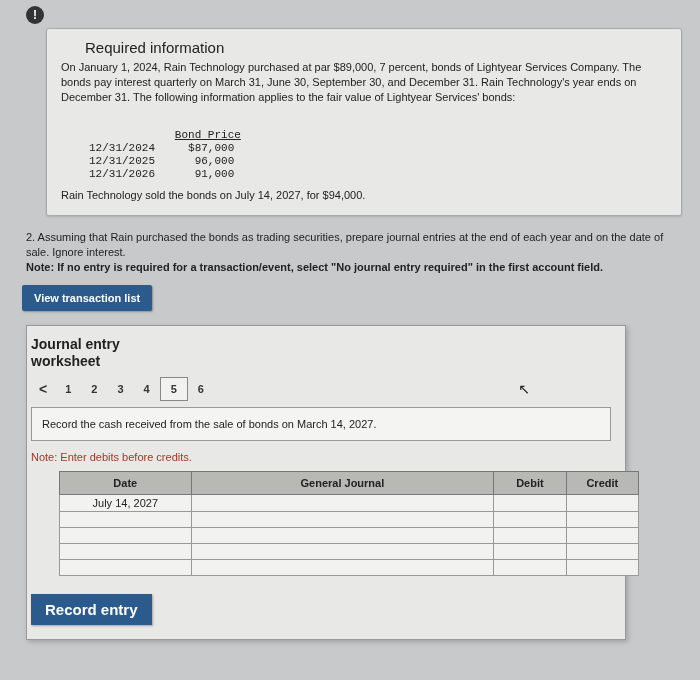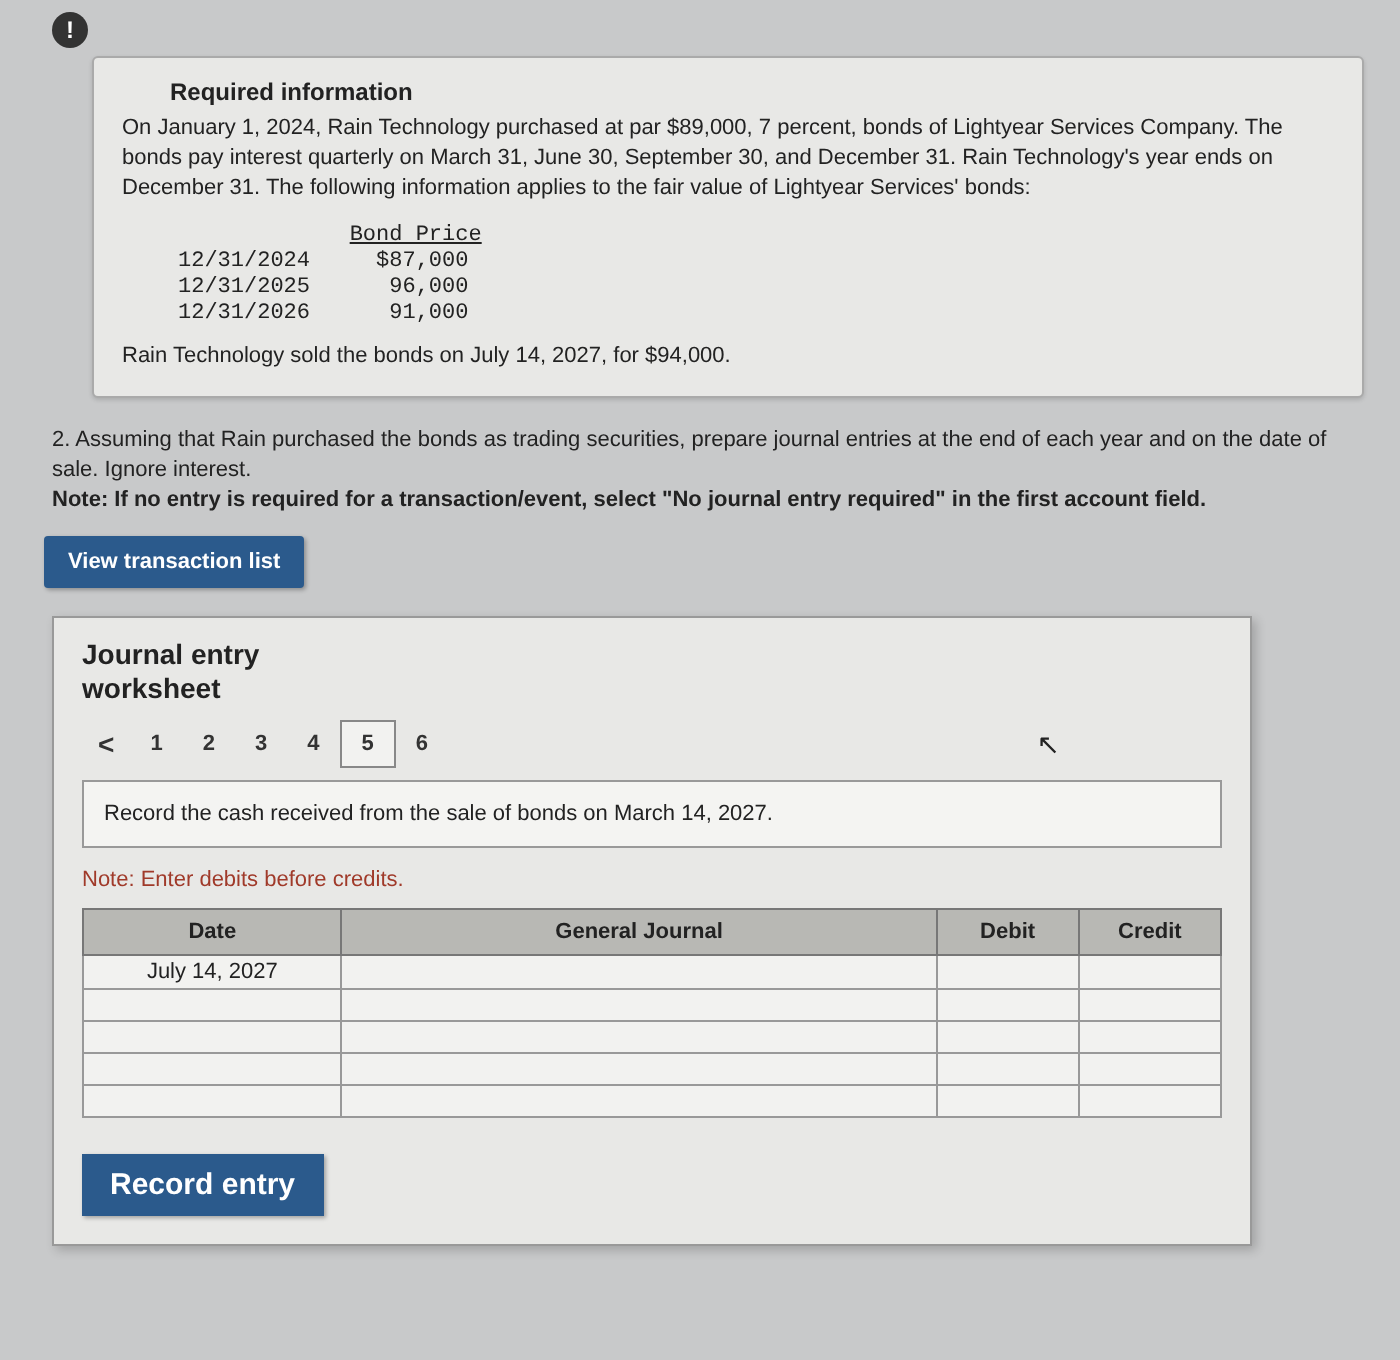--- a/index.html
+++ b/index.html
@@ -22,23 +22,23 @@
       margin: 6px 0 4px 8px;
     }
     .info-card {
       background: #e8e8e6;
       border: 1px solid #aaa;
       border-radius: 3px;
       padding: 10px 14px 14px 14px;
       margin-left: 28px;
       box-shadow: 0 1px 2px rgba(0,0,0,0.15);
     }
-    .req-title { font-weight: bold; font-size: 12px; margin-bottom: 4px; padding-left: 24px;}
+    .req-title { font-weight: normal; font-size: 15px; margin-bottom: 4px; padding-left: 24px;}
     .italic { font-style: italic; margin-bottom: 8px; font-size: 11px;}
-    .para { font-size: 11px; line-height: 1.35; margin-bottom: 10px;}
+    .para { font-size: 11px; line-height: 1.35; margin-bottom: 24px;}
     .bond-table {
       font-family: "Courier New", monospace;
       font-size: 11px;
       margin: 0 0 8px 28px;
       white-space: pre;
       line-height: 1.2;
     }
     .bond-header { text-decoration: underline; }
     .sold-line { font-size: 11px; margin-top: 2px;}
     .q-block { margin: 14px 0 10px 0; padding-left: 8px; font-size: 11px; line-height:1.35;}
@@ -53,41 +53,42 @@
       border-radius: 2px;
       cursor: pointer;
       margin-left: 4px;
       box-shadow: 1px 1px 2px rgba(0,0,0,0.3);
     }
     .worksheet {
       background: #e8e8e6;
       border: 1px solid #999;
       margin: 14px 4px 0 8px;
       width: 600px;
-      padding: 10px 14px 14px 14px;
+      padding: 10px 14px 14px 4px;
       box-shadow: 2px 2px 5px rgba(0,0,0,0.2);
     }
     .ws-title { font-weight: bold; font-size: 14px; line-height:1.2;}
     .tab-row { display: flex; align-items: center; gap: 0; margin: 8px 0 6px 0;}
     .chev { font-size: 14px; font-weight: bold; padding: 4px 8px; cursor: pointer; color:#333;}
     .tab { padding: 5px 10px; font-size: 11px; font-weight: bold; color:#333; cursor: pointer;}
     .tab.active { border: 1px solid #888; background: #f2f2f0; }
     .curhand { position:absolute; right:95px; font-size:14px;}
     .instr-box {
       border: 1px solid #999;
       background: #f4f4f2;
       padding: 10px 10px;
       font-size: 11px;
       margin-bottom: 10px;
     }
     .note-red { color: #a03a2a; font-size: 11px; margin: 8px 0;}
     .jr-table {
       width: 100%;
       border-collapse: collapse;
       margin-top: 4px;
+      margin-left: 28px;
     }
     .jr-table th {
       background: #b8b8b4;
       border: 1px solid #777;
       font-size: 11px;
       font-weight: bold;
       padding: 5px 6px;
       text-align: center;
     }
     .jr-table td {

